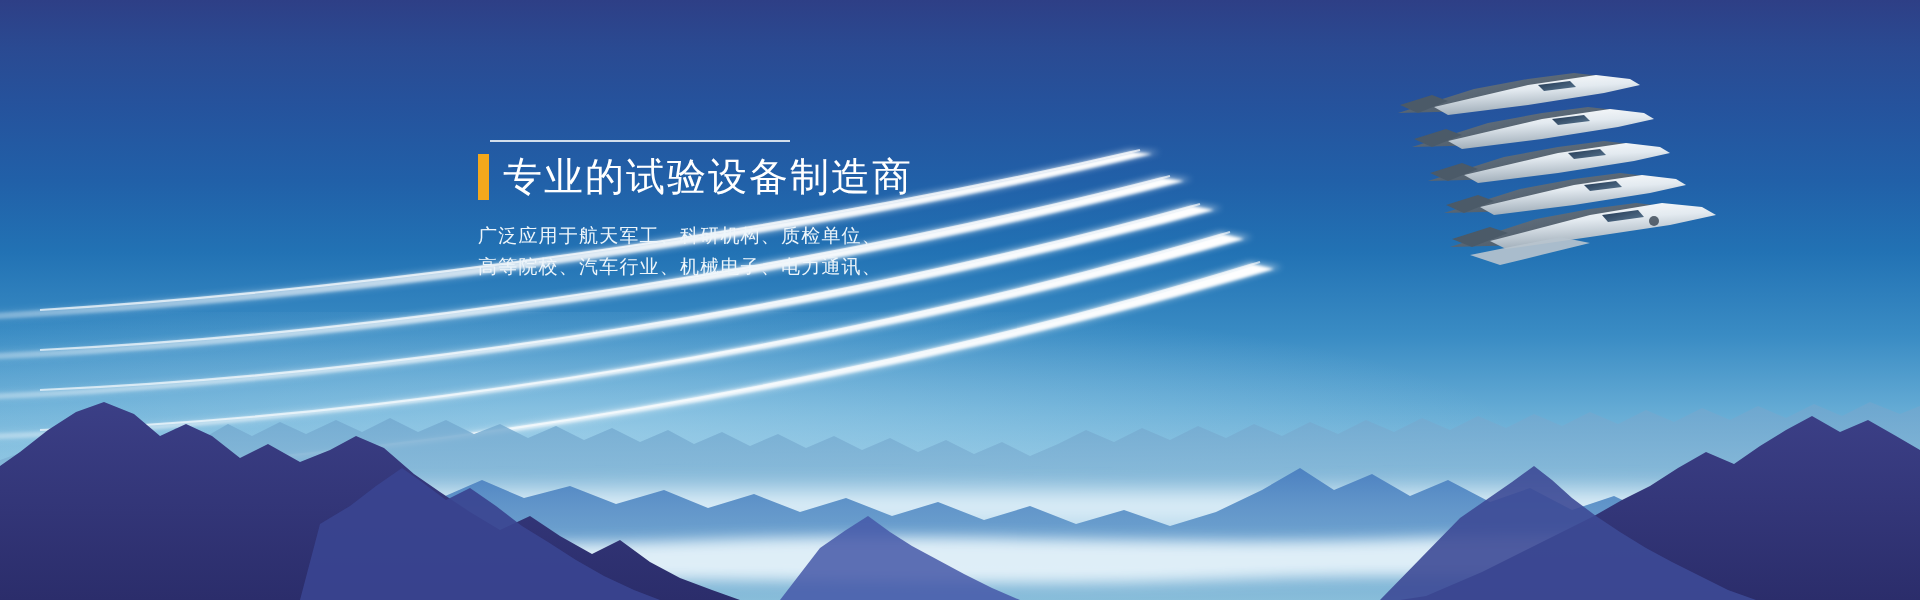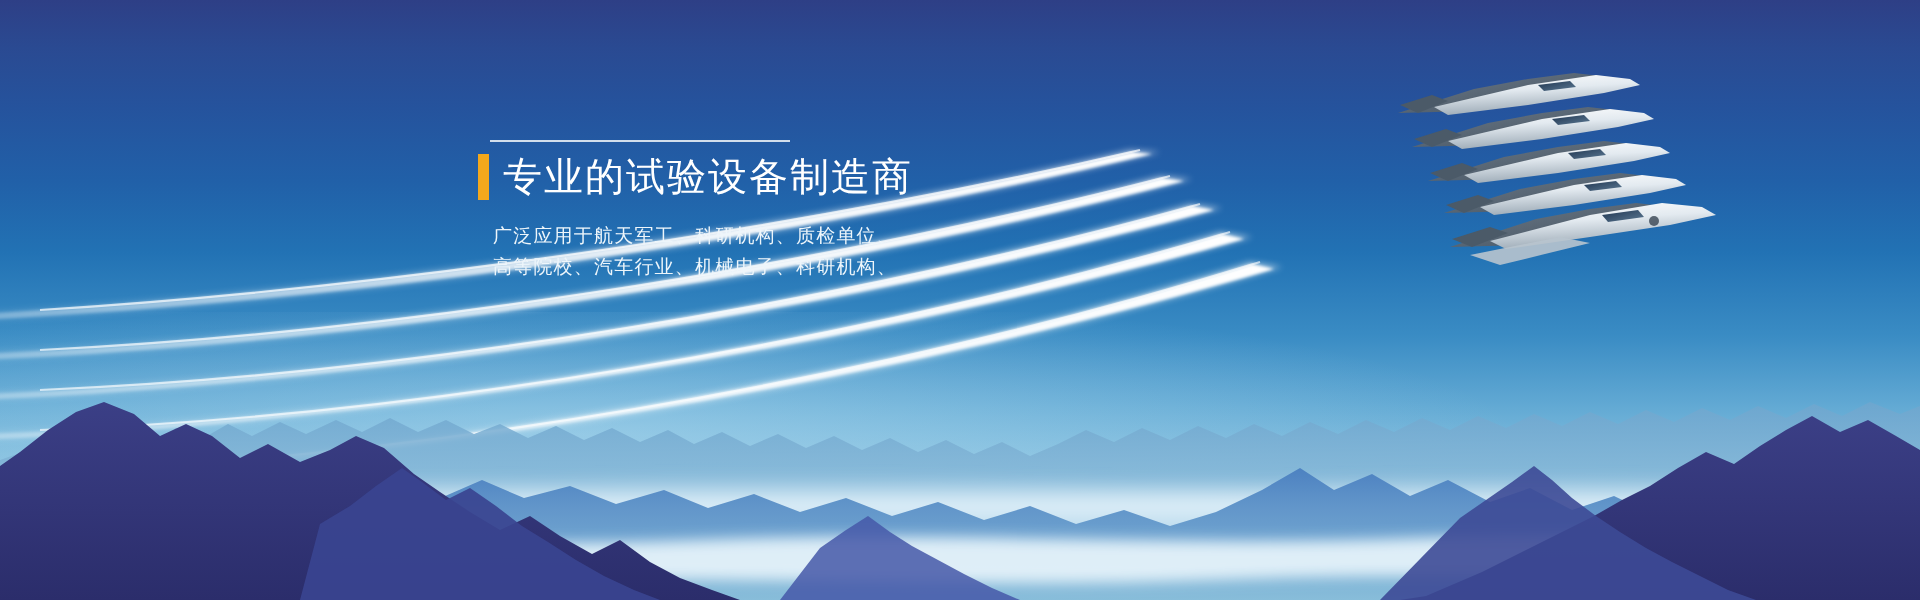--- a/index.html
+++ b/index.html
@@ -79,21 +79,21 @@
   .headline{
     margin:0;
     font-size:39px;
     line-height:46px;
     font-weight:400;
     color:#ffffff;
     letter-spacing:2px;
     white-space:nowrap;
   }
   .subcopy{
-    margin:15px;
+    margin:0;
     padding-left:0;
     font-size:19px;
     line-height:31px;
     color:#eef6fb;
     letter-spacing:1.2px;
     font-weight:400;
   }
   .subcopy div{white-space:nowrap;}
 </style>
 </head>
@@ -281,17 +281,17 @@
   <div class="copy">
     <div class="rule"></div>
 
     <div class="headline-row">
       <span class="accent-bar"></span>
       <h1 class="headline">专业的试验设备制造商</h1>
     </div>
 
     <div class="subcopy">
       <div>广泛应用于航天军工、科研机构、质检单位、</div>
-      <div>高等院校、汽车行业、机械电子、科研机构、</div>
+      <div>高等院校、汽车行业、机械电子、电力通讯、</div>
     </div>
   </div>
 
 </div>
 
 </body></html>

